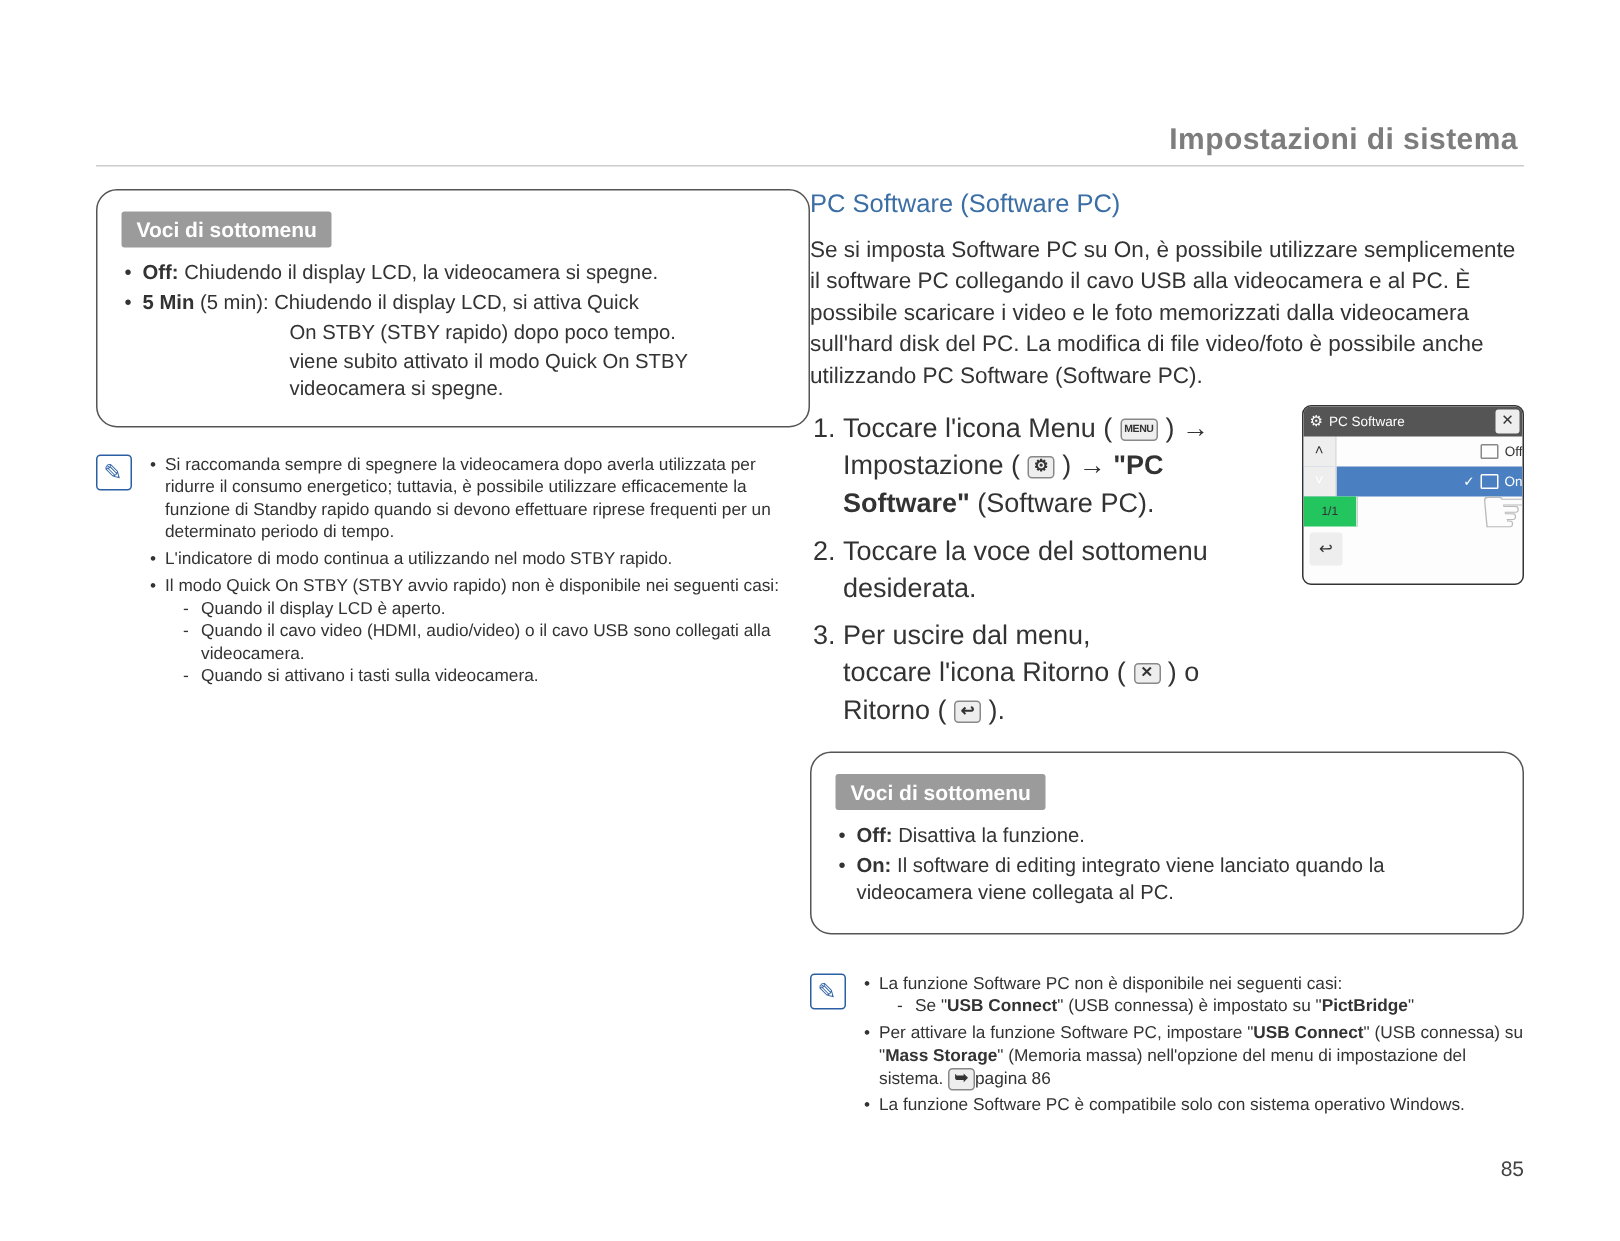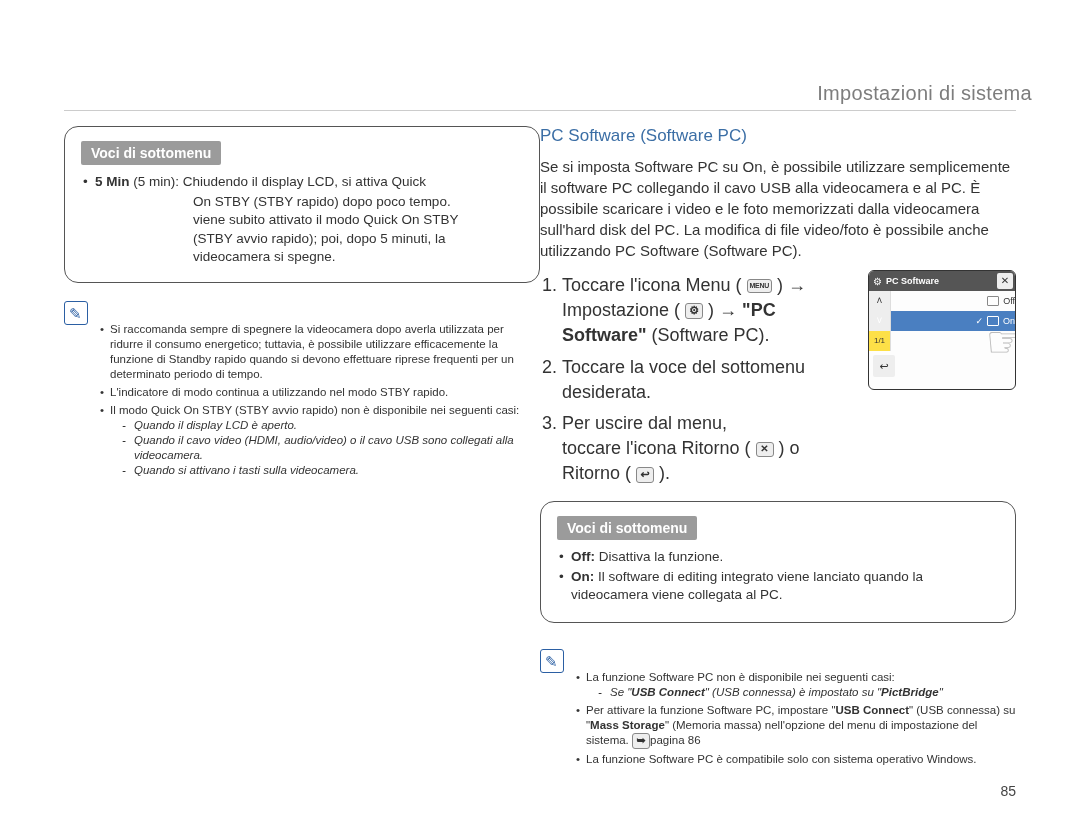--- a/index.html
+++ b/index.html
@@ -8,24 +8,24 @@
     width: 1080px;
     height: 827px;
     position: relative;
     font-family: Arial, Helvetica, sans-serif;
     color: #333;
     padding: 82px 64px 40px 64px;
   }
   .header-right {
     position: absolute;
     top: 82px;
-    right: 48px;
+    right: 68px;
     color: #7d7d7d;
     font-size: 20px;
-    font-weight: 400;
+    font-weight: 700;
     letter-spacing: 0.3px;
   }
   .hr {
     position: absolute;
     top: 110px;
     left: 64px;
     right: 64px;
     height: 1px;
     background: #ccc;
   }
@@ -95,32 +95,32 @@
     border-radius: 3px;
     position: relative;
   }
   .note-icon::before {
     content: "✎";
     position: absolute;
     left: 4px; top: 2px;
     font-size: 15px;
     color: #2b5fa3;
   }
-  ul.small-bullets { list-style: none; margin-top: 21px; }
+  ul.small-bullets { list-style: none; }
   ul.small-bullets > li {
     position: relative;
     padding-left: 12px;
     margin-bottom: 3px;
   }
   ul.small-bullets > li::before {
     content: "•";
     position: absolute;
     left: 2px; top: 0;
   }
-  ul.dashes { list-style: none; padding-left: 12px; font-style: italic; }
+  ul.dashes { list-style: none; padding-left: 12px; }
   ul.dashes > li {
     position: relative;
     padding-left: 12px;
   }
   ul.dashes > li::before {
     content: "-";
     position: absolute;
     left: 0; top: 0;
   }
 
@@ -181,21 +181,21 @@
     height: 20px;
     background: #555;
     color: #fff;
     display: flex;
     align-items: center;
     padding: 0 4px;
     gap: 4px;
     position: relative;
   }
   .screen .top .gear { font-size: 10px; }
-  .screen .top .title { font-size: 9px; font-weight: bold; }
+  .screen .top .title { font-size: 9px; font-weight: normal; }
   .screen .top .close {
     position: absolute; right: 2px; top: 2px;
     width: 16px; height: 16px;
     background: #eee; border-radius: 2px;
     text-align: center; line-height: 16px;
     color: #333; font-size: 10px;
   }
   .screen .row {
     height: 20px;
     display: flex;
@@ -215,67 +215,69 @@
     flex: 1;
     padding-left: 6px;
     display: flex;
     align-items: center;
     gap: 4px;
     justify-content: flex-end;
   }
   .screen .opt .mini { width:12px;height:10px;border:1px solid #888;border-radius:1px; }
   .screen .row.sel { background: #4a7fc1; color: #fff; }
   .screen .page-ind {
-    width: 22px; background:#fde047; text-align:center; font-size:8px;
+    width: 36px; background:#22c55e; text-align:center; font-size:8px;
     border-right:1px solid #ddd; height:20px; line-height:20px;
   }
   .screen .bottom-back {
     width: 22px; height: 22px; background:#eee;
     text-align:center; line-height:22px; font-size:11px;
     border-radius:2px; margin: 4px;
   }
   .hand {
     position: absolute;
     right: -10px;
     bottom: 22px;
     font-size: 44px;
     color: #bbb;
     pointer-events: none;
   }
 
   .pagenum {
     position: absolute;
-    bottom: 28px;
+    bottom: 40px;
     right: 64px;
     font-size: 14px;
     color: #444;
   }
 </style>
 </head>
 <body>
 
 <div class="page">
 
   <div class="header-right">Impostazioni di sistema</div>
   <div class="hr"></div>
 
   <div class="cols">
 
     <div class="col-left">
 
       <div class="submenu-box">
         <div class="submenu-title">Voci di sottomenu</div>
         <ul class="bullets">
+          <li>
+            <b>Off:</b><span> Chiudendo il display LCD, la videocamera si spegne.</span>
+          </li>
           <li>
             <b>5 Min</b><span> (5 min):  </span><span>Chiudendo il display LCD, si attiva Quick</span>
           </li>
         </ul>
         <div class="indent-cont">On STBY (STBY rapido) dopo poco tempo.</div>
         <div class="indent-cont">viene subito attivato il modo Quick On STBY</div>
-        <div class="indent-cont">(STBY avvio rapido); poi, dopo 5 minuti, la</div>
         <div class="indent-cont">videocamera si spegne.</div>
       </div>
 
       <div class="note-block">
         <div class="note-icon"></div>
         <div style="flex:1">
           <ul class="small-bullets">
             <li>Si raccomanda sempre di spegnere la videocamera dopo averla utilizzata per ridurre il consumo energetico; tuttavia, è possibile utilizzare efficacemente la funzione di Standby rapido quando si devono effettuare riprese frequenti per un determinato periodo di tempo.</li>
             <li>L'indicatore di modo continua a utilizzando nel modo STBY rapido.</li>
             <li>

